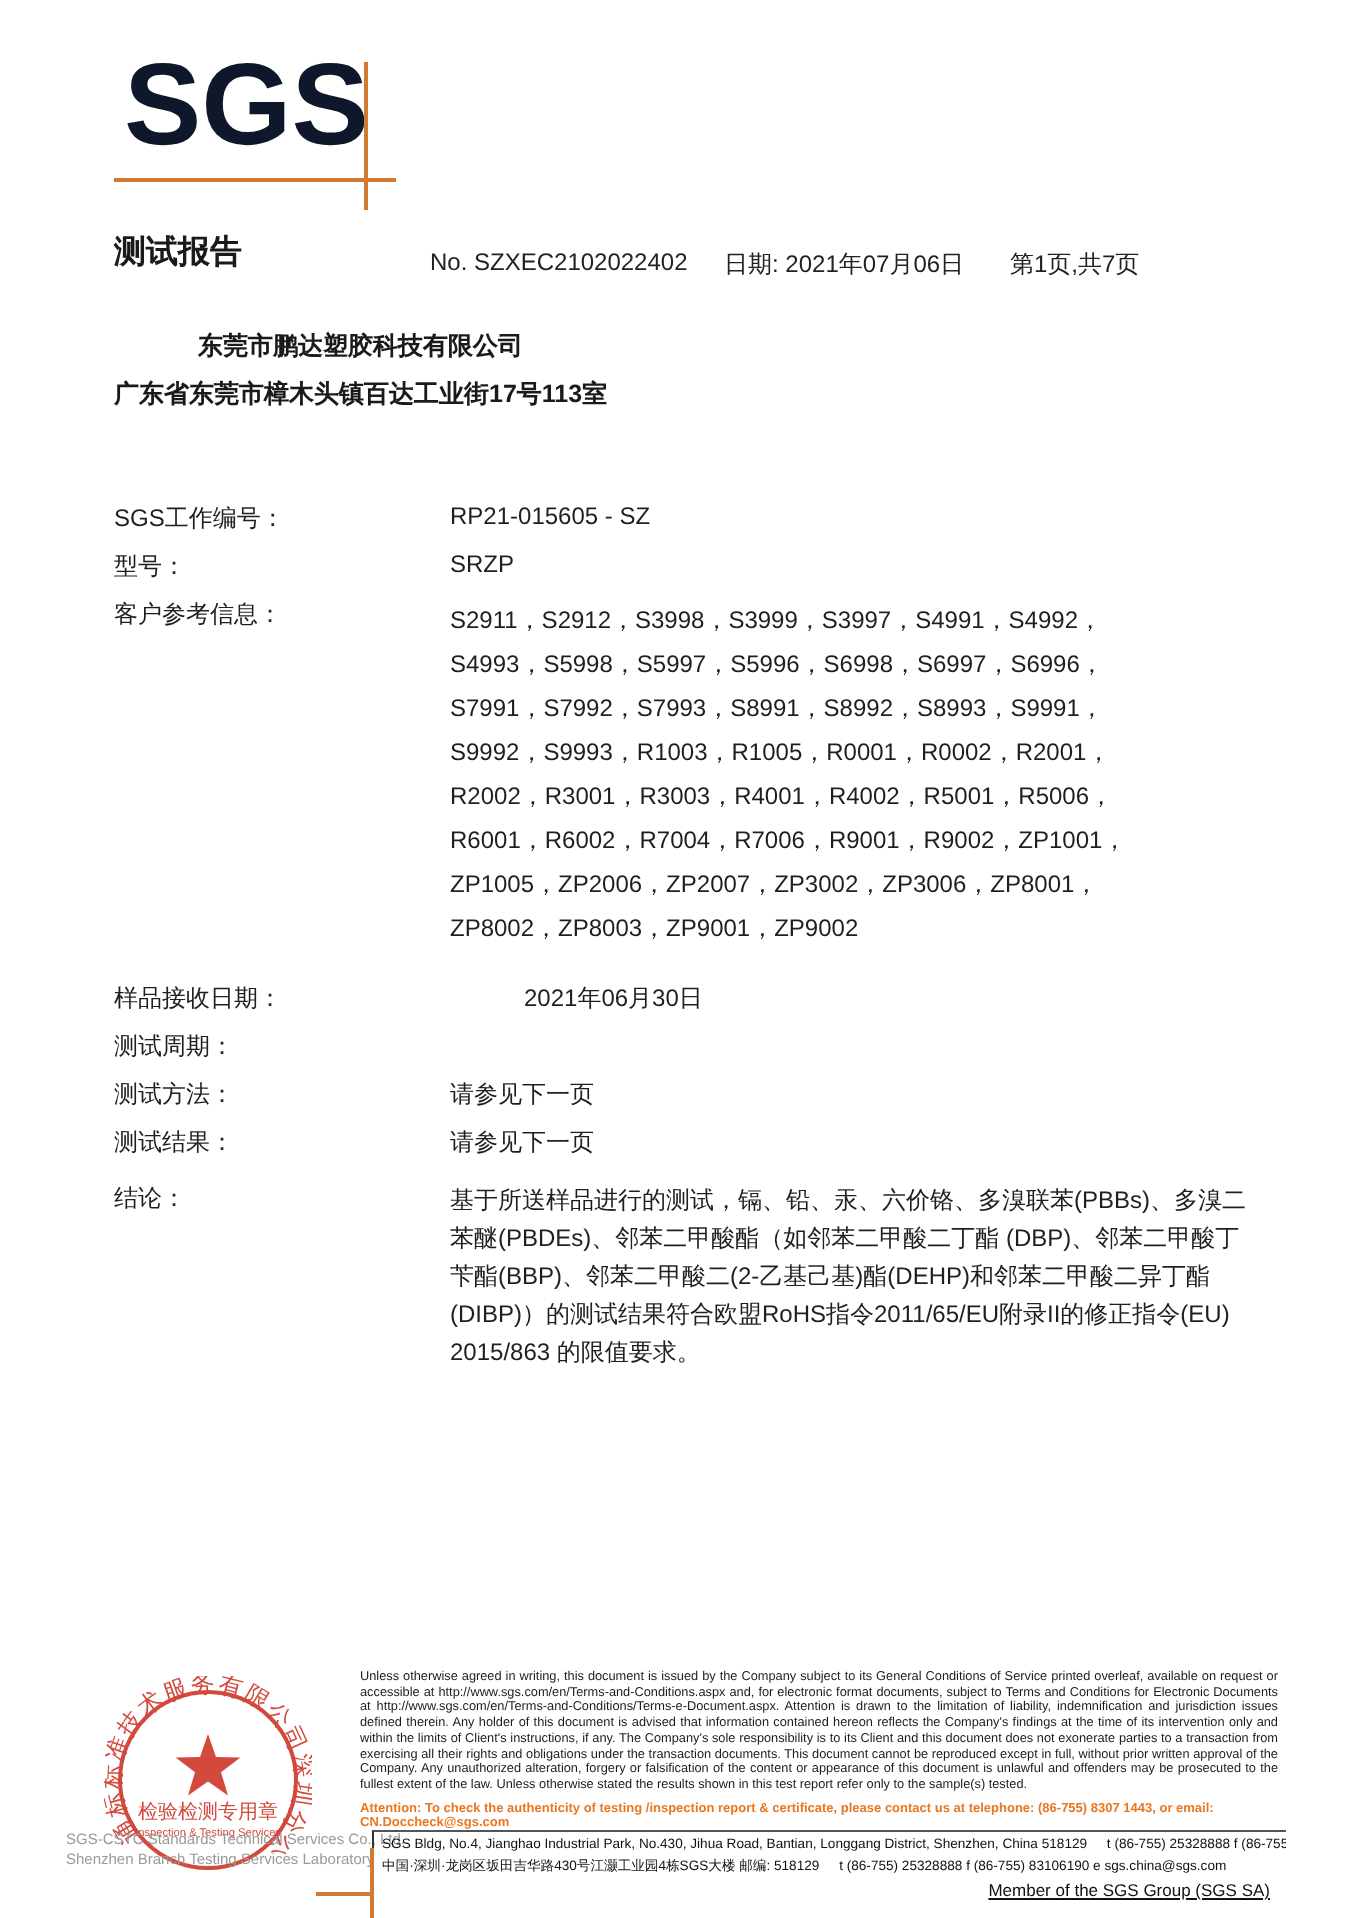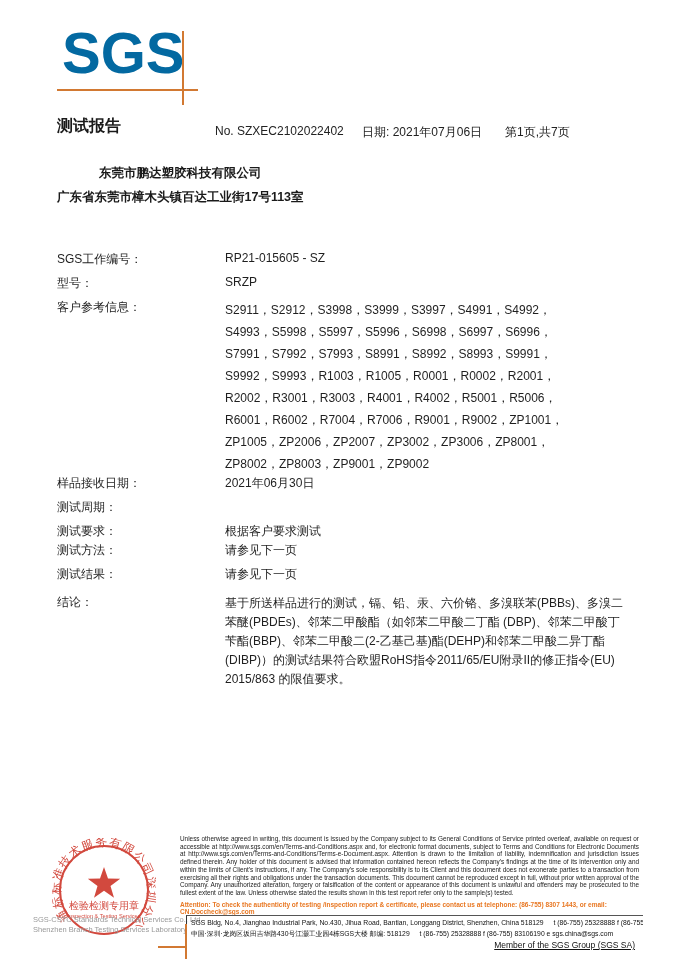--- a/index.html
+++ b/index.html
@@ -4,40 +4,40 @@
 <style>
   html,body { margin:0; padding:0; background:#ffffff; }
   .page {
     position:relative; width:677px; height:959px; background:#ffffff;
     font-family:"Liberation Sans","DejaVu Sans",sans-serif; color:#222;
     overflow:hidden;
   }
   
   .logo-text {
     position:absolute; left:62px; top:24px;
-    font-size:58px; font-weight:bold; color:#0369a1; letter-spacing:0px; line-height:1;
+    font-size:58px; font-weight:bold; color:#0f172a; letter-spacing:0px; line-height:1;
   }
   .logo-hline { position:absolute; left:57px; top:89px; width:141px; height:2px; background:#d27932; }
   .logo-vline { position:absolute; left:182px; top:31px; width:2px; height:74px; background:#d27932; }
   
   .h-title { position:absolute; left:57px; top:116px; font-size:16px; font-weight:bold; color:#1a1a1a; }
   .h-no    { position:absolute; left:215px; top:124px; font-size:12px; }
   .h-date  { position:absolute; left:362px; top:124px; font-size:12px; }
   .h-page  { position:absolute; left:505px; top:124px; font-size:12px; }
   
   .applicant { position:absolute; left:57px; top:161px; font-size:12.5px; font-weight:bold; line-height:24px; color:#1a1a1a;text-align:center; }
   
   .fields { position:absolute; left:57px; top:251px; width:566px; font-size:12px; color:#1f1f1f; }
   .intro  { margin-bottom:9px; }
   .frow   { display:flex; align-items:flex-start; }
   .flabel { width:168px; flex:none; }
   .fvalue { flex:1; }
   .mb6 { margin-bottom:7px; }
   .ref-line { line-height:22px; }
-  .mt4 { margin-top:0; }
+  .mt4 { margin-top:16px;gap:37px; }
   .tight { margin-bottom:2px; }
   .gap10 { margin-bottom:11px; }
   .conclusion-val { line-height:19px; }
   
   .stamp { position:absolute; left:52px; top:838px; opacity:0.92; }
   .stamp-co { position:absolute; left:33px; font-size:7.5px; color:#9a9a9a; width:180px; line-height:10px; }
   .stamp-co1 { top:915px; }
   .stamp-co2 { top:925px; }
   
   .disclaimer {
@@ -106,24 +106,20 @@
 
     <div class="frow mt4 mb6">
       <div class="flabel">样品接收日期：</div>
       <div class="fvalue">2021年06月30日</div>
     </div>
 
     <div class="frow mb6">
       <div class="flabel">测试周期：</div>
     </div>
 
-    <div class="frow tight">
-      <div class="flabel">测试要求：</div>
-      <div class="fvalue">根据客户要求测试</div>
-    </div>
 
     <div class="frow mb6">
       <div class="flabel">测试方法：</div>
       <div class="fvalue">请参见下一页</div>
     </div>
 
     <div class="frow gap10">
       <div class="flabel">测试结果：</div>
       <div class="fvalue">请参见下一页</div>
     </div>

